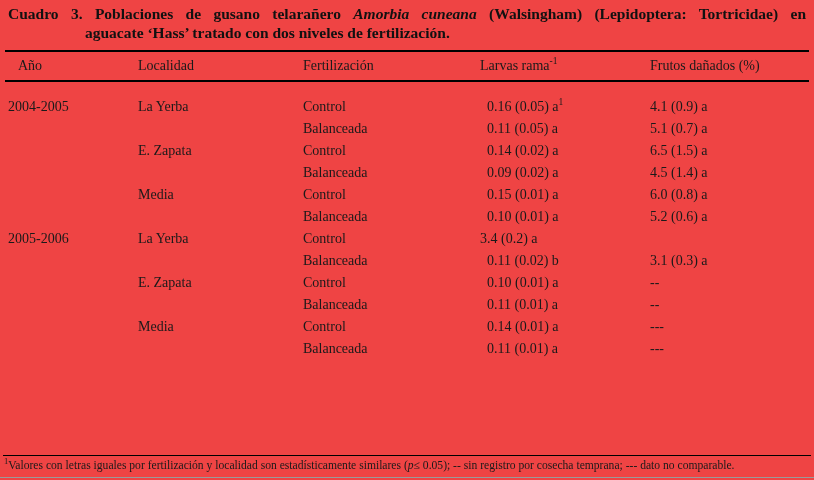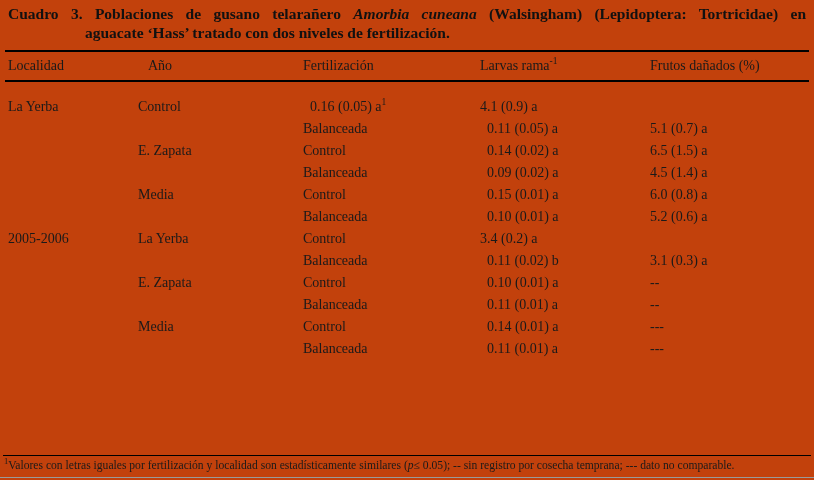--- a/index.html
+++ b/index.html
@@ -1,20 +1,20 @@
 <!DOCTYPE html>
 <html><head>
 <meta charset="utf-8">
 <style>
   html, body { margin: 0; padding: 0; background: #ffffff; }
   .page {
     position: relative;
     width: 814px;
     height: 480px;
-    background: #c2410c;
+    background: #ef4444;
     color: #1a1a1a;
     font-family: "Liberation Serif", "DejaVu Serif", serif;
     overflow: hidden;
   }
 
   
   .title {
     position: absolute;
     top: 4px; left: 8px; right: 8px;
     font-weight: bold;
@@ -75,31 +75,32 @@
 <div class="page">
 
   <div class="title">
     <div class="title-line1"><span>Cuadro 3.</span> <span>Poblaciones de gusano telarañero</span> <i>Amorbia cuneana</i> <span>(Walsingham) (Lepidoptera: Tortricidae) en</span></div>
     <div class="title-line2">aguacate ‘Hass’ tratado con dos niveles de fertilización.</div>
   </div>
 
   <div class="rule rule-top"></div>
 
   <div class="row header-row">
+    <div class="cell c1">Año</div>
     <div class="cell c2">Localidad</div>
-    <div class="cell c1">Año</div>
     <div class="cell c3">Fertilización</div>
     <div class="cell c4"><span>Larvas rama</span><sup>-1</sup></div>
     <div class="cell c5">Frutos dañados (%)</div>
   </div>
 
   <div class="rule rule-header"></div>
 
   <div class="tbody">
       <div class="row">
+        <div class="cell c1">2004-2005</div>
         <div class="cell c2">La Yerba</div>
         <div class="cell c3">Control</div>
         <div class="cell c4"><span>0.16 (0.05) a</span><sup>1</sup></div>
         <div class="cell c5">4.1 (0.9) a</div>
       </div>
       <div class="row">
         <div class="cell c1"></div>
         <div class="cell c2"></div>
         <div class="cell c3">Balanceada</div>
         <div class="cell c4"><span>0.11 (0.05) a</span><sup></sup></div>

